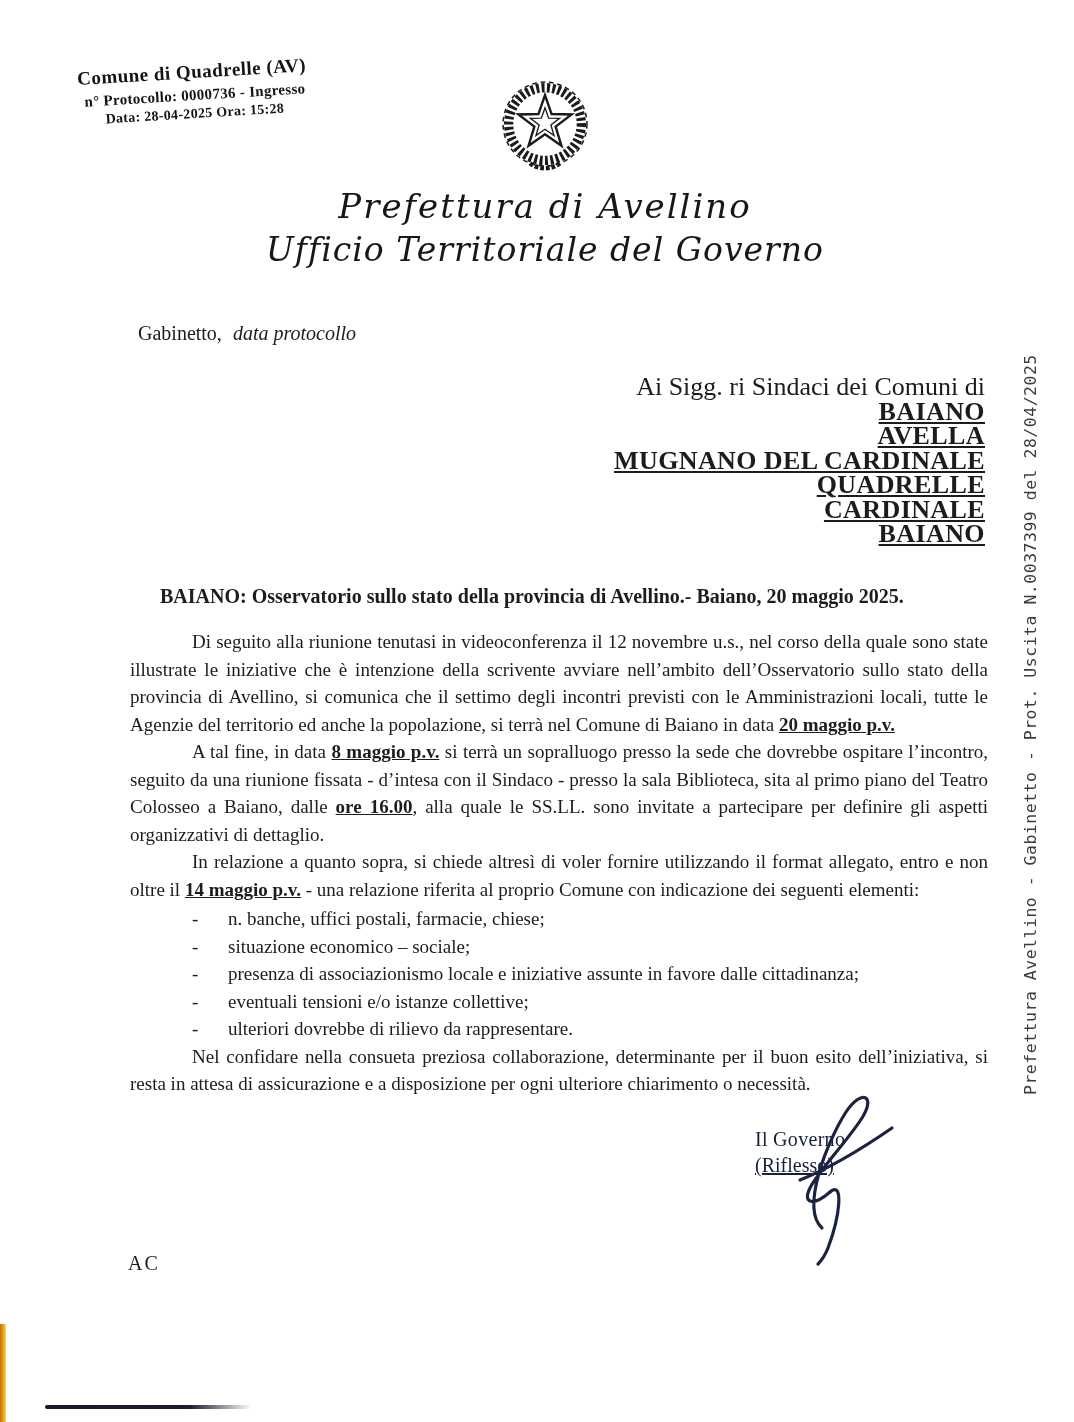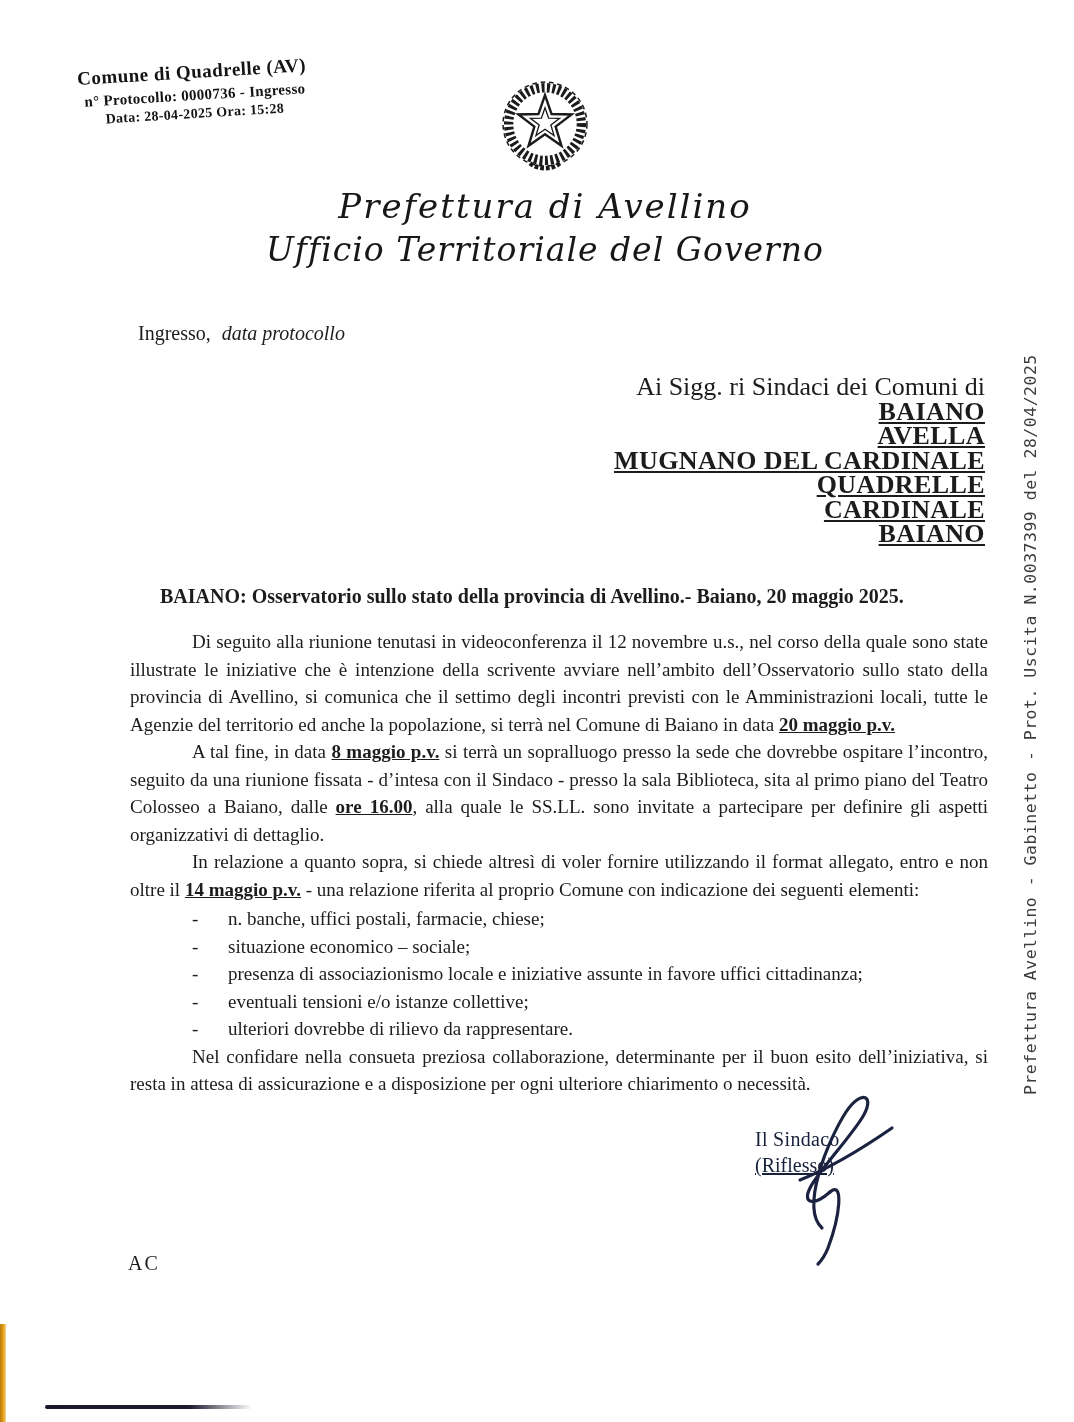--- a/index.html
+++ b/index.html
@@ -120,21 +120,21 @@
         <path d="M44,100 C52,107 68,107 76,100" stroke-width="5" stroke-dasharray="4 2"></path>
         <path id="star" d="M60,27 L67.05,47.29 L88.53,47.73 L71.41,60.71 L77.63,81.27 L60,69 L42.37,81.27 L48.59,60.71 L31.47,47.73 L52.95,47.29 Z" fill="#ffffff" stroke-width="2.6" stroke-linejoin="miter"></path>
         <use href="#star" transform="translate(27,25.65) scale(0.55)" stroke-width="2"></use>
       </g>
     </svg>
     <div class="lh-title">Prefettura di Avellino</div>
     <div class="lh-subtitle">Ufficio Territoriale del Governo</div>
   </div>
 
   <div class="dateline">
-    <span>Ingresso,</span>
+    <span>Gabinetto,</span>
     <span class="it">data protocollo</span>
   </div>
 
   <div class="recipients">
     <div class="rec-intro">Ai Sigg. ri Sindaci dei Comuni di</div>
     <div class="rec-city">BAIANO</div>
     <div class="rec-city">AVELLA</div>
     <div class="rec-city">MUGNANO DEL CARDINALE</div>
     <div class="rec-city">QUADRELLE</div>
     <div class="rec-city">CARDINALE</div>
@@ -154,36 +154,36 @@
       <div class="li">
         <span class="dash">-</span>
         <span class="litext">n. banche, uffici postali, farmacie, chiese;</span>
       </div>
       <div class="li">
         <span class="dash">-</span>
         <span class="litext">situazione economico – sociale;</span>
       </div>
       <div class="li">
         <span class="dash">-</span>
-        <span class="litext">presenza di associazionismo locale e iniziative assunte in favore uffici cittadinanza;</span>
+        <span class="litext">presenza di associazionismo locale e iniziative assunte in favore dalle cittadinanza;</span>
       </div>
       <div class="li">
         <span class="dash">-</span>
         <span class="litext">eventuali tensioni e/o istanze collettive;</span>
       </div>
       <div class="li">
         <span class="dash">-</span>
         <span class="litext">ulteriori dovrebbe di rilievo da rappresentare.</span>
       </div>
     </div>
     <p class="para closing"><span>Nel confidare nella consueta preziosa collaborazione, determinante per il buon esito dell’iniziativa, si resta in attesa di assicurazione e a disposizione per ogni ulteriore chiarimento o necessità.</span></p>
   </div>
 
   <div class="sigblock">
-    <div class="sig-role">Il Sindaco</div>
+    <div class="sig-role">Il Governo</div>
     <div class="sig-name">(Riflesso)</div>
     <svg class="sig-scrawl" width="140" height="180" viewBox="0 0 140 180">
       <g fill="none" stroke="#1c2340" stroke-width="3.2" stroke-linecap="round">
         <path d="M52,140 C30,120 58,52 76,24 C92,0 106,8 92,30 C78,52 48,84 40,100 C32,116 44,118 60,104"></path>
         <path d="M30,92 C60,80 96,58 122,40"></path>
         <path d="M60,104 C74,92 70,128 58,160 C54,170 50,174 48,176"></path>
       </g>
     </svg>
   </div>
 

